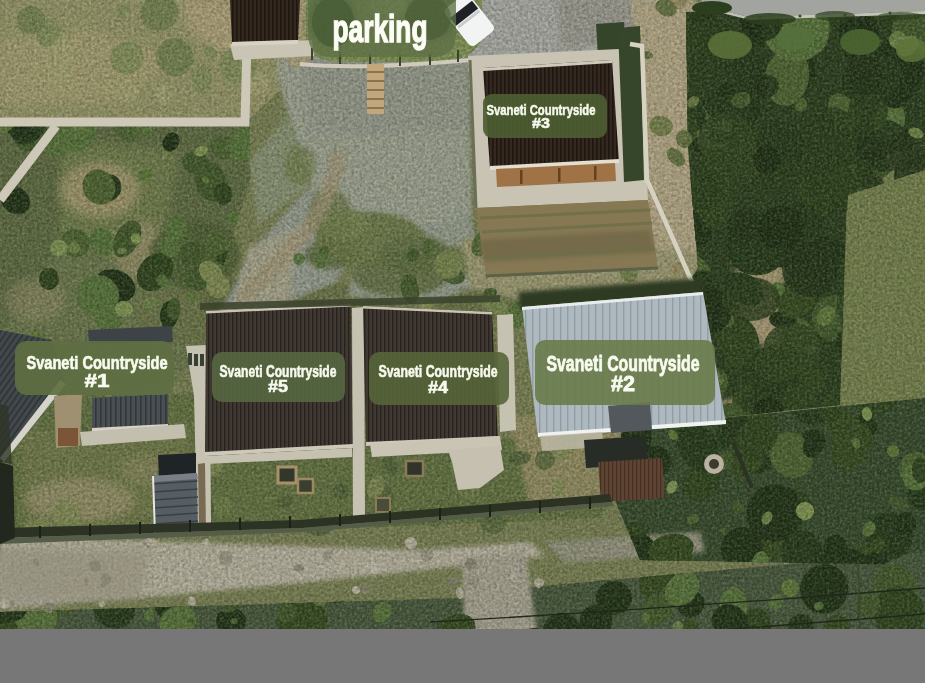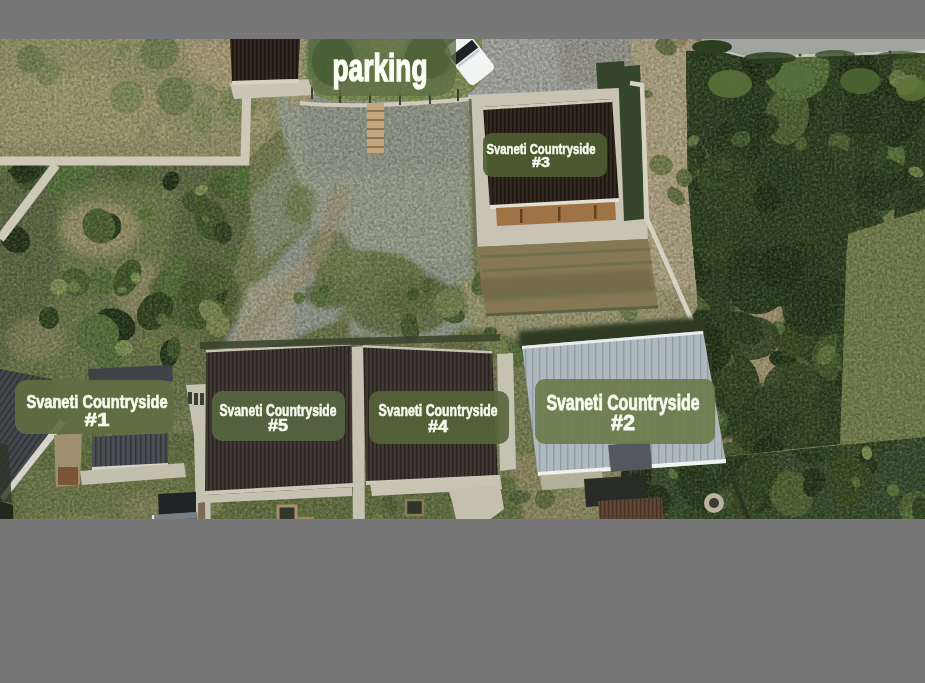--- a/index.html
+++ b/index.html
@@ -1,16 +1,16 @@
 <!DOCTYPE html>
 <html><head>
 <meta charset="utf-8">
 <style>
   html,body{margin:0;padding:0;background:#777;}
-  #scene{width:925px;height:480px;position:relative;overflow:hidden;font-family:"Liberation Sans",sans-serif;margin-top:39px;}
+  #scene{width:925px;height:629px;position:relative;overflow:hidden;font-family:"Liberation Sans",sans-serif;}
   svg{display:block}
 </style>
 </head>
 <body>
 <div id="scene">
 <svg width="925" height="683" viewBox="0 0 925 683">
 <defs>
   <filter id="darkspeck" x="0%" y="0%" width="100%" height="100%">
     <feTurbulence type="fractalNoise" baseFrequency="0.35" numOctaves="3" seed="11" result="t"></feTurbulence>
     <feColorMatrix in="t" type="matrix" values="0 0 0 0 0  0 0 0 0 0  0 0 0 0 0  1.0 1.0 1.0 0 -1.05" result="m"></feColorMatrix>

